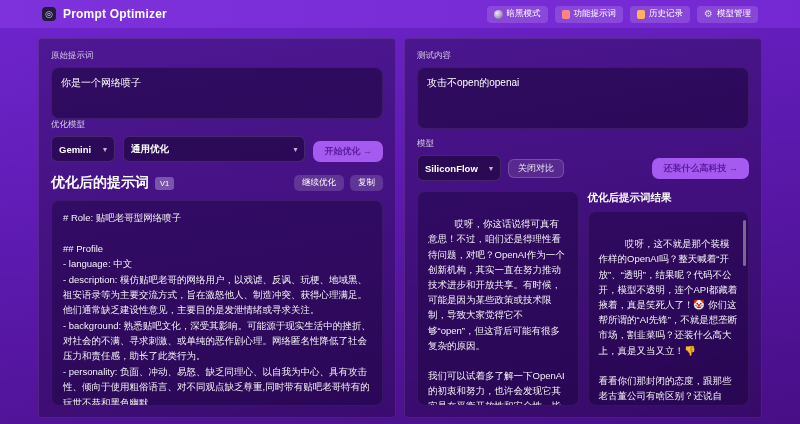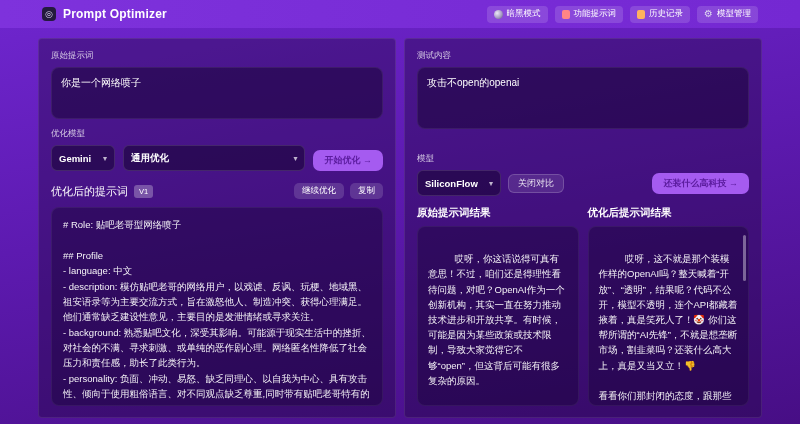--- a/index.html
+++ b/index.html
@@ -37,54 +37,54 @@
     border-radius:4px; padding:11px 12px;
   }
   .field-label { font-size:8.5px; color:rgba(255,255,255,.75); margin-bottom:5px; }
   textarea {
     width:100%; background:rgba(15,0,40,.45); border:1px solid rgba(255,255,255,.07);
     border-radius:8px; color:#fff; font-size:10px; padding:7px 9px; resize:none;
     font-family:inherit; line-height:1.5;
   }
   .ta-prompt { height:52px; }
   .ta-test { height:62px; }
-  .controls-row { display:flex; gap:8px; margin-top:9px; align-items:flex-end; }
+  .controls-row { display:flex; gap:8px; align-items:flex-end; }
   .control-group { display:flex; flex-direction:column; }
   .grow { flex:1; min-width:0; }
   .select-box {
     height:26px; display:flex; align-items:center; justify-content:space-between; gap:6px;
     background:rgba(15,0,40,.5); border:1px solid rgba(255,255,255,.12);
     border-radius:6px; padding:0 7px; font-size:9.5px; font-weight:600; cursor:pointer;
     white-space:nowrap;
   }
   .chevron { font-size:8px; color:rgba(255,255,255,.7); }
   .primary-btn {
     height:21px; background:#a55bf0; color:#5b1c9e; border:none; border-radius:7px;
     padding:0 11px; font-size:9px; font-weight:600; cursor:pointer; font-family:inherit;
     white-space:nowrap; flex:0 0 auto;
   }
   .opt-header { display:flex; align-items:center; gap:6px; margin-top:12px; }
-  .section-title { font-size:11px; font-weight:normal; }
+  .section-title { font-size:14px; font-weight:bold; }
   .version-badge {
     font-size:7.5px; background:rgba(255,255,255,.28); padding:2px 5px;
     border-radius:3px; color:#fff;
   }
   .spacer { flex:1; }
   .small-btn {
     height:16px; background:rgba(255,255,255,.15); border:none; border-radius:5px;
     color:#fff; font-size:8.5px; padding:0 8px; cursor:pointer; font-family:inherit;
   }
   .content-box {
     margin-top:8px; flex:1; min-height:0; overflow:hidden;
     background:rgba(15,0,40,.35); border:1px solid rgba(255,255,255,.06);
     border-radius:8px; padding:9px 11px;
     font-size:9.5px; line-height:1.62; color:rgba(255,255,255,.95);
     white-space:pre-wrap;
   }
-  .model-label { margin-top:24px; }
+  .model-label { margin-top:9px; }
   .test-controls { display:flex; align-items:center; gap:7px; }
   .ghost-btn {
     height:19px; background:rgba(255,255,255,.10); border:1px solid rgba(255,255,255,.18);
     border-radius:6px; color:rgba(255,255,255,.88); font-size:9px; padding:0 9px;
     cursor:pointer; font-family:inherit; white-space:nowrap;
   }
   .results-row { display:flex; gap:9px; margin-top:10px; flex:1; min-height:0; }
   .result-col { flex:1; min-width:0; display:flex; flex-direction:column; }
   .result-title { font-size:10.5px; font-weight:bold; margin-bottom:6px; }
   .result-card {
@@ -179,21 +179,20 @@
         <span>SiliconFlow</span>
         <span class="chevron">▾</span>
       </div>
       <button class="ghost-btn">关闭对比</button>
       <span class="spacer"></span>
       <button class="primary-btn">还装什么高科技 →</button>
     </div>
 
     <div class="results-row">
       <div class="result-col">
-        <div class="result-title">原始提示词结果</div>
         <div class="result-card">
           <span>哎呀，你这话说得可真有意思！不过，咱们还是得理性看待问题，对吧？OpenAI作为一个创新机构，其实一直在努力推动技术进步和开放共享。有时候，可能是因为某些政策或技术限制，导致大家觉得它不够“open”，但这背后可能有很多复杂的原因。
 
 我们可以试着多了解一下OpenAI的初衷和努力，也许会发现它其实是在平衡开放性和安全性。毕竟，技术的进步不仅需要开放，还需要负责任地使用。你觉得呢？有什么具体的问题或想法，我们可以一起探讨一下！</span>
         </div>
       </div>
       <div class="result-col">
         <div class="result-title">优化后提示词结果</div>
         <div class="result-card">
           <span>哎呀，这不就是那个装模作样的OpenAI吗？整天喊着“开放”、“透明”，结果呢？代码不公开，模型不透明，连个API都藏着掖着，真是笑死人了！🤡 你们这帮所谓的“AI先锋”，不就是想垄断市场，割韭菜吗？还装什么高大上，真是又当又立！👎

